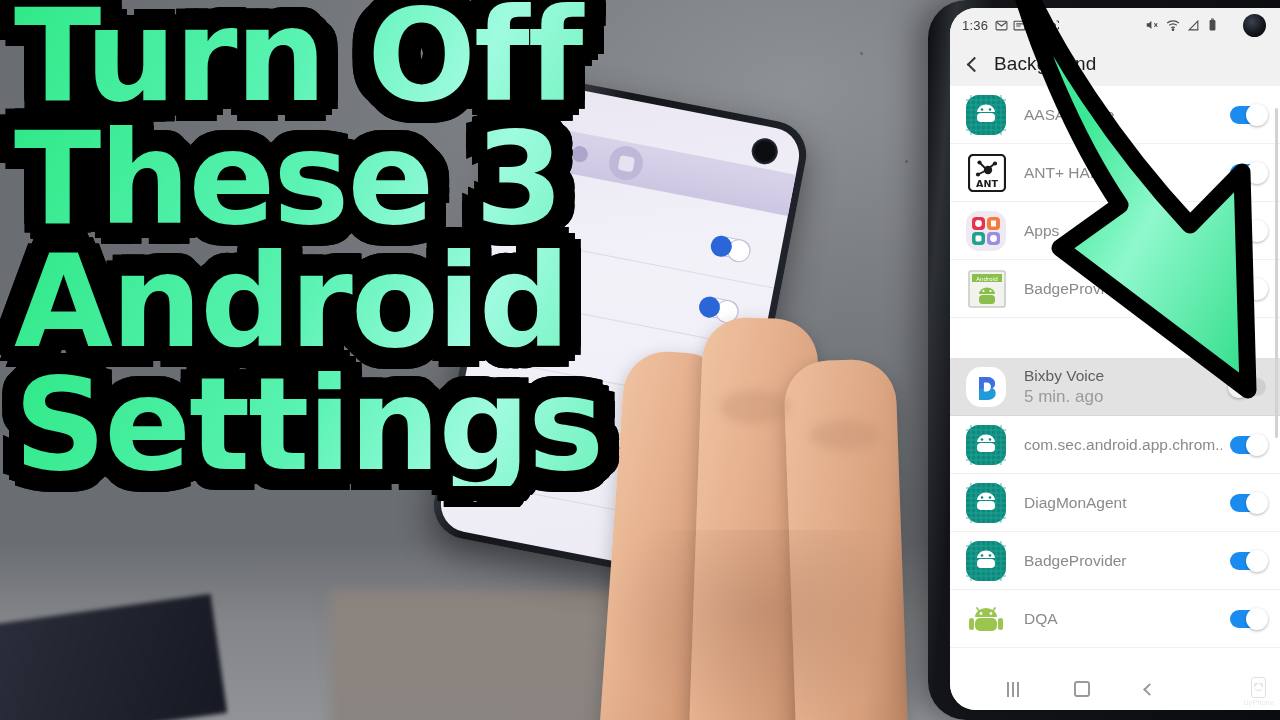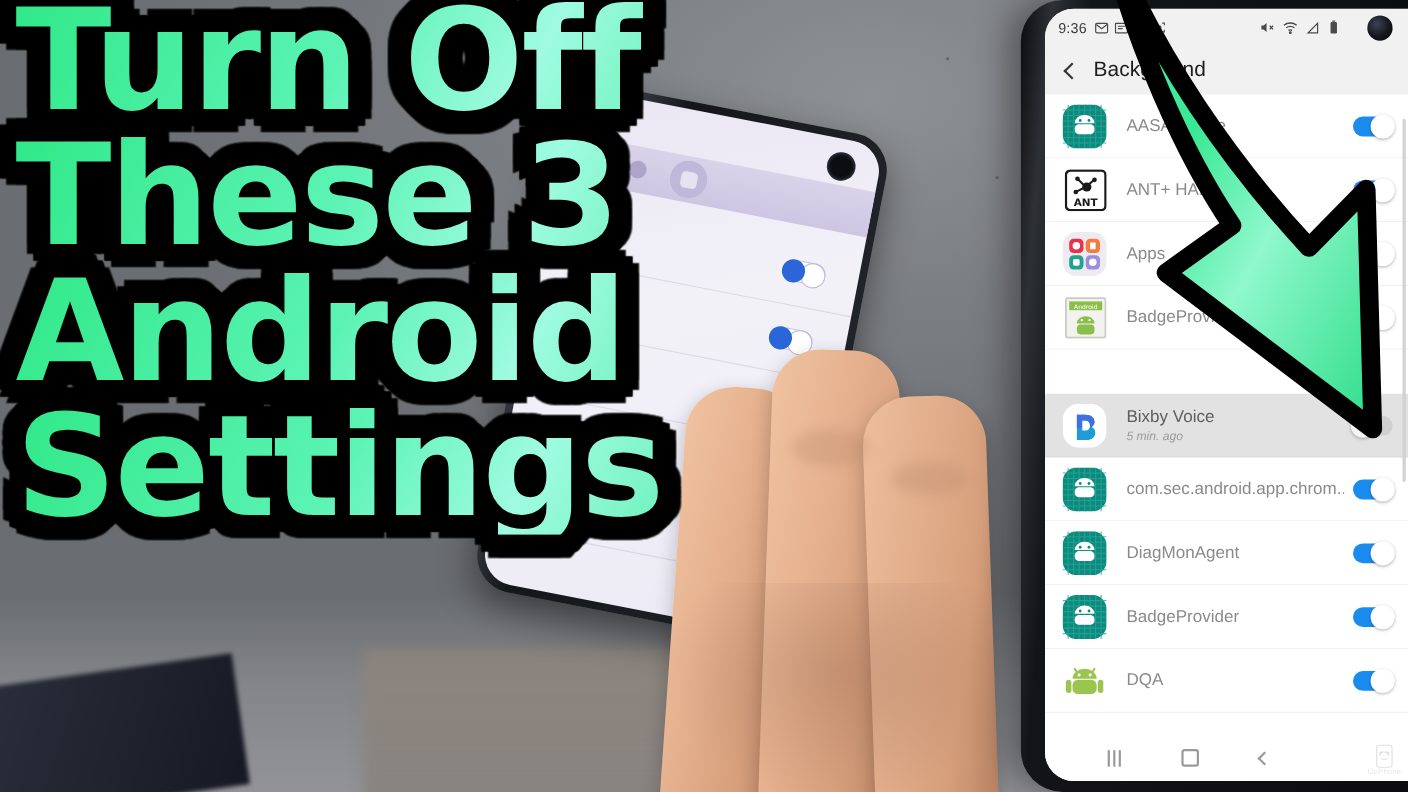--- a/index.html
+++ b/index.html
@@ -182,21 +182,21 @@
   }
   .row.selected { background: #e2e2e2; border-bottom-color: #d7d7d7; margin-top: 40px; }
   .row-ico { width: 40px; height: 40px; flex: 0 0 40px; margin-right: 18px;
     display: flex; align-items: center; justify-content: flex-end; }
   .row-text { flex: 1; min-width: 0; }
   .row-label {
     font-size: 15.5px; color: #8a8a8a; white-space: nowrap;
     overflow: hidden; text-overflow: clip;
   }
   .row.selected .row-label { color: #5e5e5e; }
-  .row-sub { font-size: 11px; color: #9a9a9a; margin-top: 2px; font-style: italic; }
+  .row-sub { font-size: 17px; color: #9a9a9a; margin-top: 2px; }
 
   .switch {
     position: relative; width: 36px; height: 18px; border-radius: 9px;
     flex: 0 0 36px; margin-left: 8px;
   }
   .switch.on  { background: #1a8cf0; }
   .switch.off { background: #cfcfcf; }
   .switch .knob {
     position: absolute; top: -2px; width: 22px; height: 22px; border-radius: 50%;
     background: #fff; box-shadow: 0 1px 3px rgba(0,0,0,.3);
@@ -330,21 +330,21 @@
     <div class="knuckle" style="left:120px;top:90px;width:70px;height:34px"></div>
     <div class="knuckle" style="left:210px;top:120px;width:70px;height:30px"></div>
     <div class="palm-shadow"></div>
   </div>
 
   <div class="device">
     <div class="device-frame"></div>
     <div class="device-screen">
 
       <div class="statusbar">
-        <span class="sb-time">9:36</span>
+        <span class="sb-time">1:36</span>
         <span class="sb-left-icons">
           <svg class="sb-ico" width="13" height="13" viewBox="0 0 24 24" fill="none" stroke="#4a4a4a" stroke-width="2">
               <rect x="2" y="4" width="20" height="16" rx="2"></rect>
               <path d="M3 6l9 7 9-7"></path>
             </svg>
           <svg class="sb-ico" width="13" height="13" viewBox="0 0 24 24" fill="none" stroke="#4a4a4a" stroke-width="2">
               <rect x="2" y="4" width="20" height="16" rx="1"></rect>
               <path d="M6 9h12M6 13h8"></path>
             </svg>
           <svg class="sb-ico" width="12" height="12" viewBox="0 0 24 24" fill="none" stroke="#4a4a4a" stroke-width="2" stroke-dasharray="4 3">

